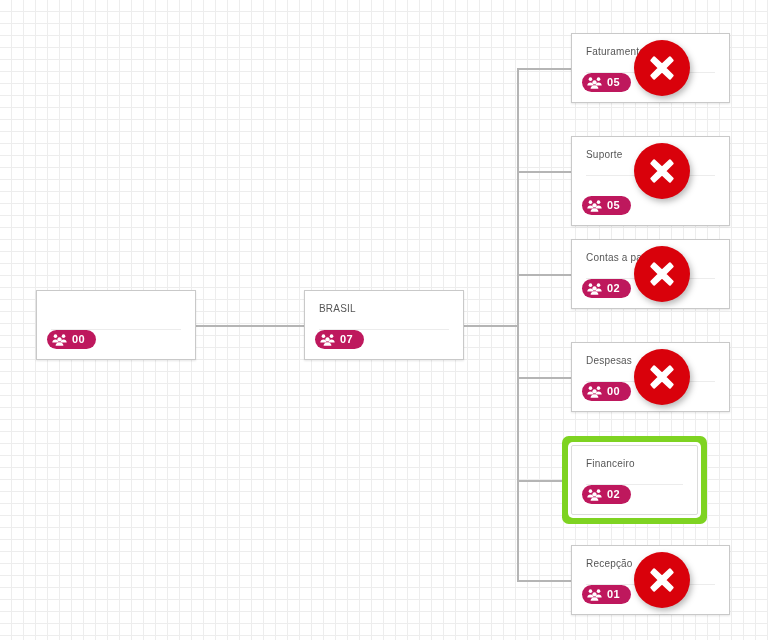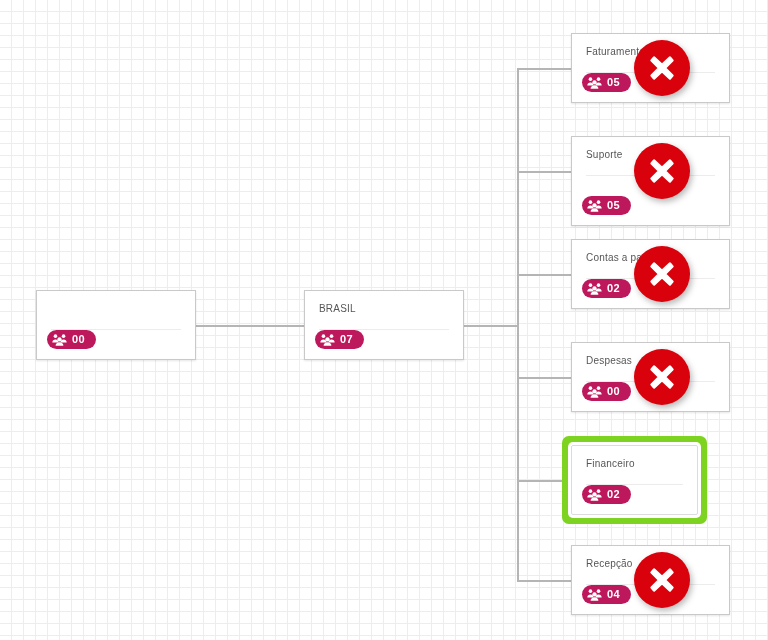--- a/index.html
+++ b/index.html
@@ -261,21 +261,21 @@
           <span>
             <svg class="badge-icon" viewBox="0 0 20 17" xmlns="http://www.w3.org/2000/svg">
               <circle cx="4.6" cy="4" r="2.4" fill="#ffffff"></circle>
               <path d="M0.4 12.4c0-2.4 1.9-3.9 4.2-3.9s4.2 1.5 4.2 3.9z" fill="#ffffff"></path>
               <circle cx="15.4" cy="4" r="2.4" fill="#ffffff"></circle>
               <path d="M11.2 12.4c0-2.4 1.9-3.9 4.2-3.9s4.2 1.5 4.2 3.9z" fill="#ffffff"></path>
               <circle cx="10" cy="8.2" r="2.8" fill="#ffffff"></circle>
               <path d="M4.8 16.8c0-2.9 2.3-4.8 5.2-4.8s5.2 1.9 5.2 4.8z" fill="#ffffff"></path>
             </svg>
           </span>
-          <span class="badge-count">04</span>
+          <span class="badge-count">01</span>
         </div>
       </div>
       <div class="status-x" style="left: 634px; top: 552px;">
         <svg width="34" height="34" viewBox="0 0 34 34" xmlns="http://www.w3.org/2000/svg">
           <path d="M9 6.5 L17 14 L25 6.5 L27.5 9.5 L20 17 L27.5 24.5 L25 27.5 L17 20 L9 27.5 L6.5 24.5 L14 17 L6.5 9.5 Z" fill="#ffffff" stroke="#ffffff" stroke-width="2.4" stroke-linejoin="round"></path>
         </svg>
       </div>
     </div>
 </div>
 

